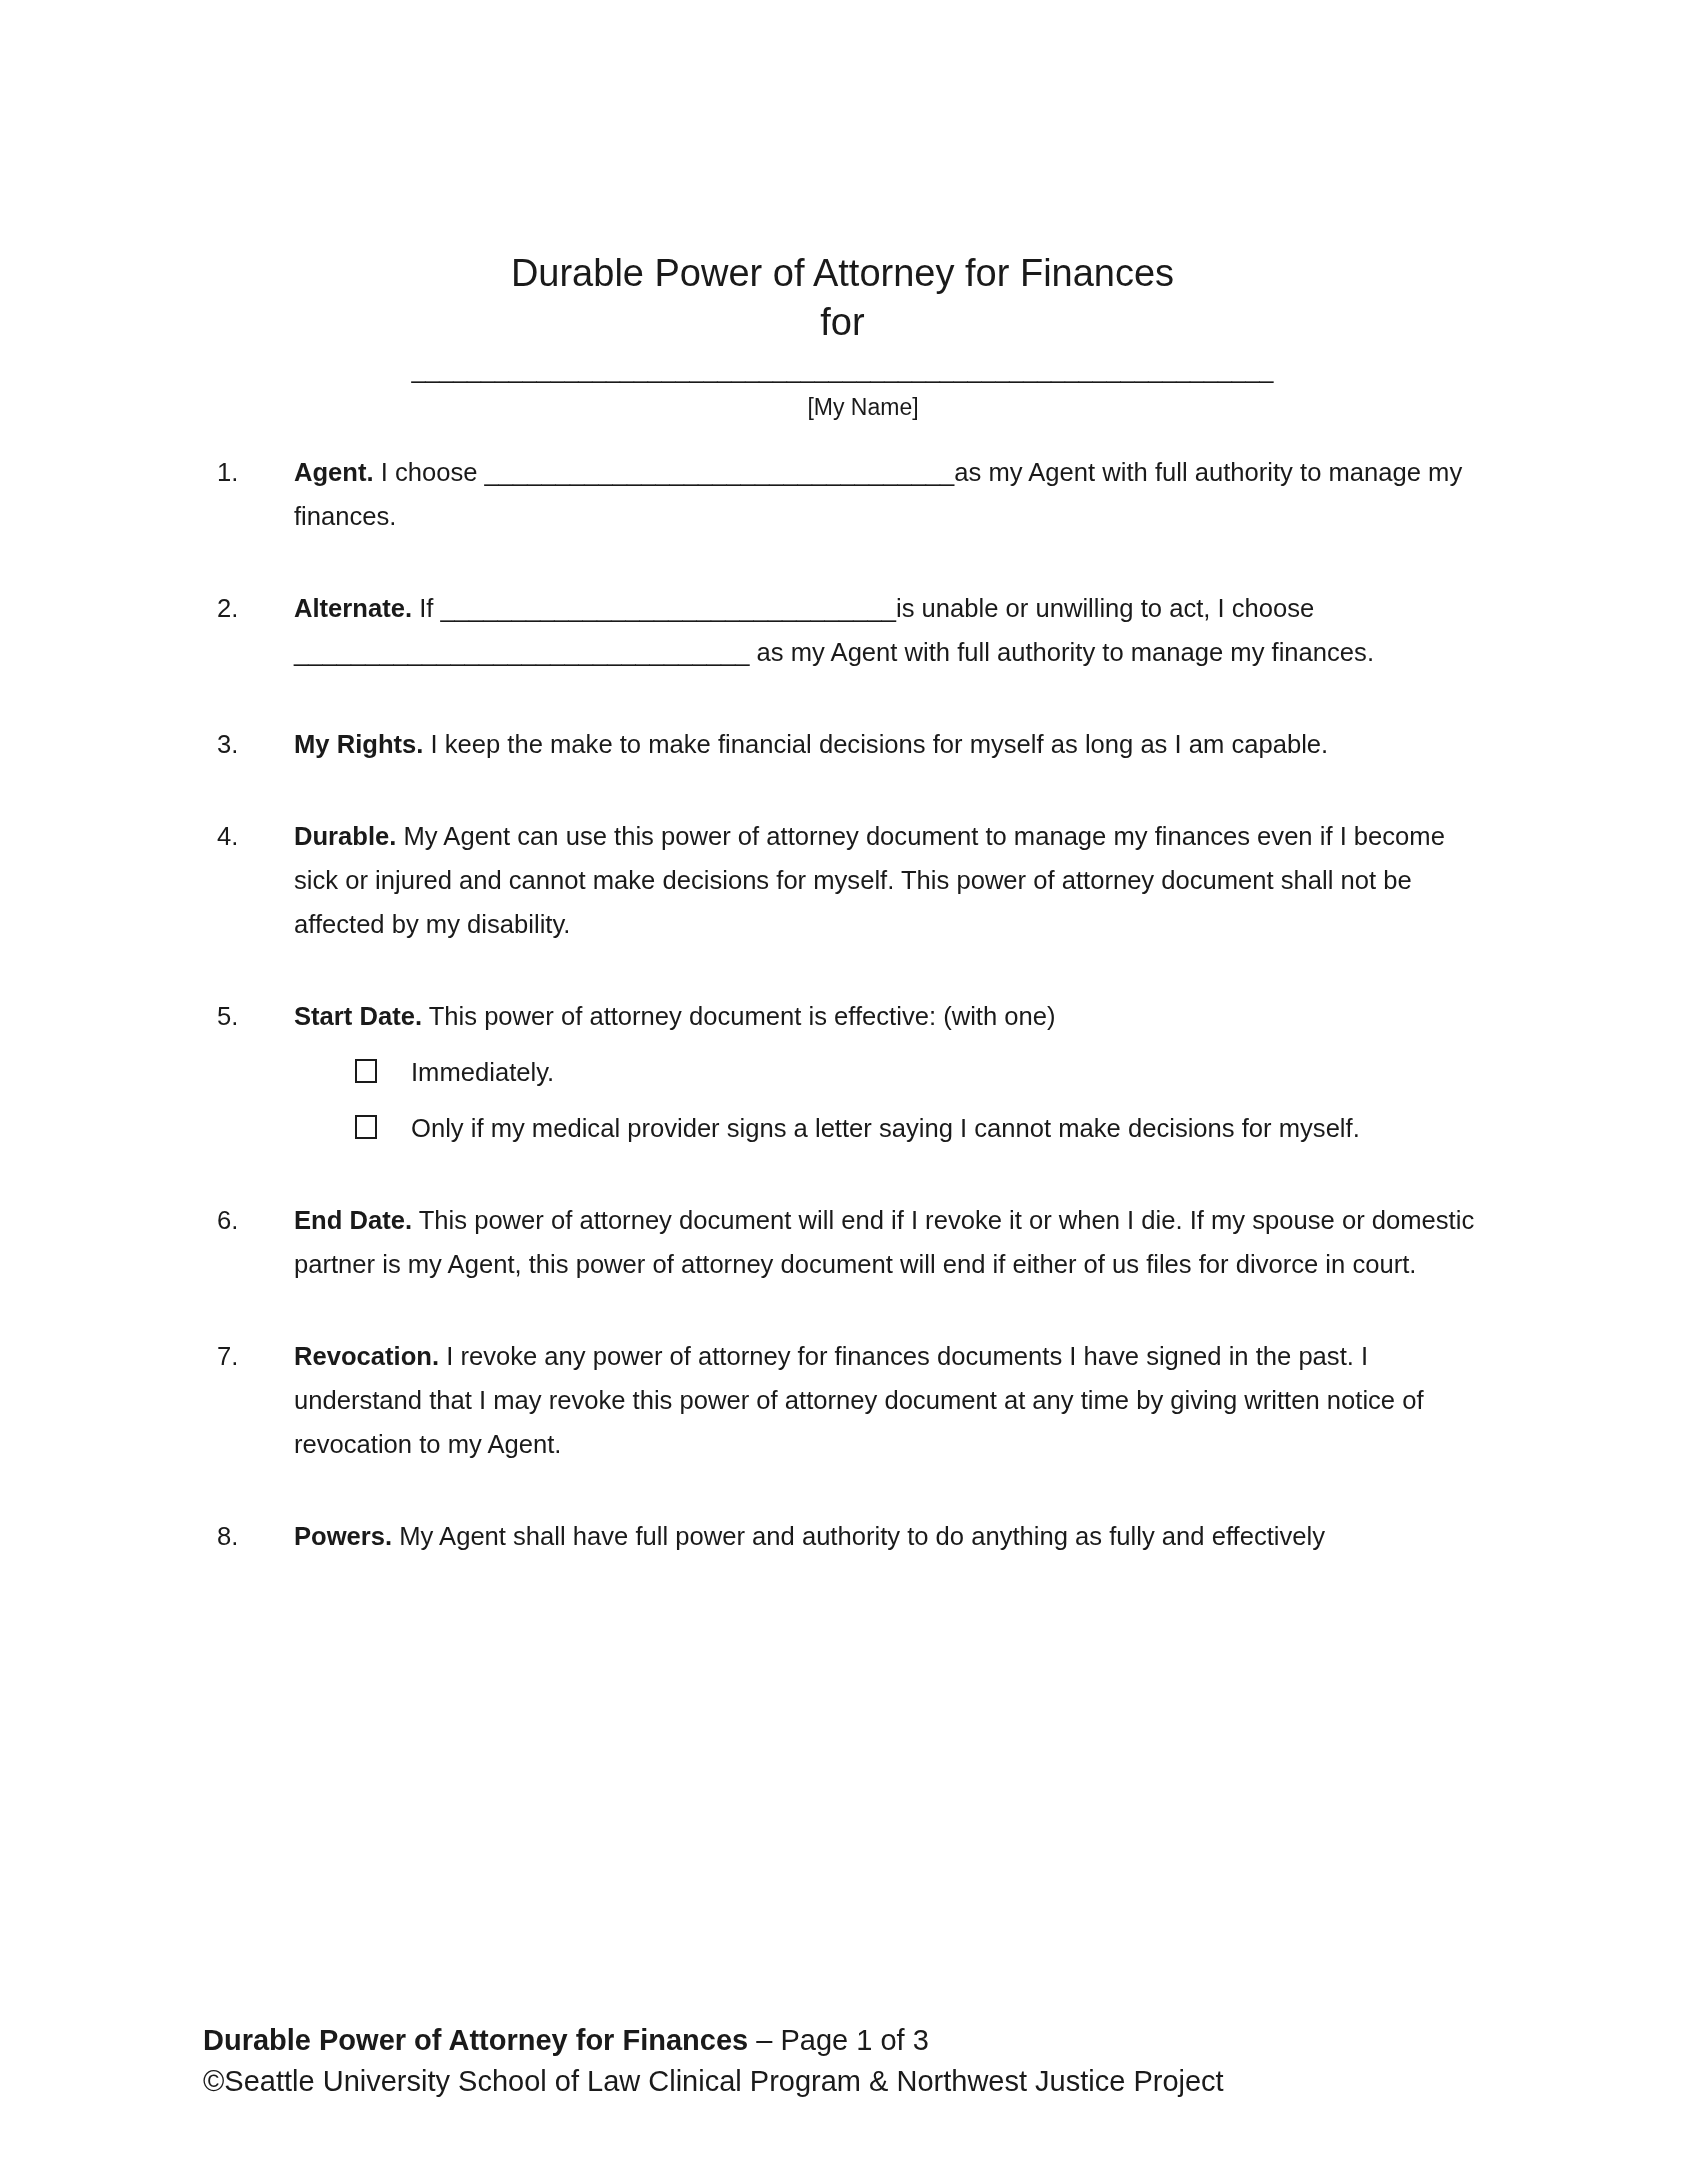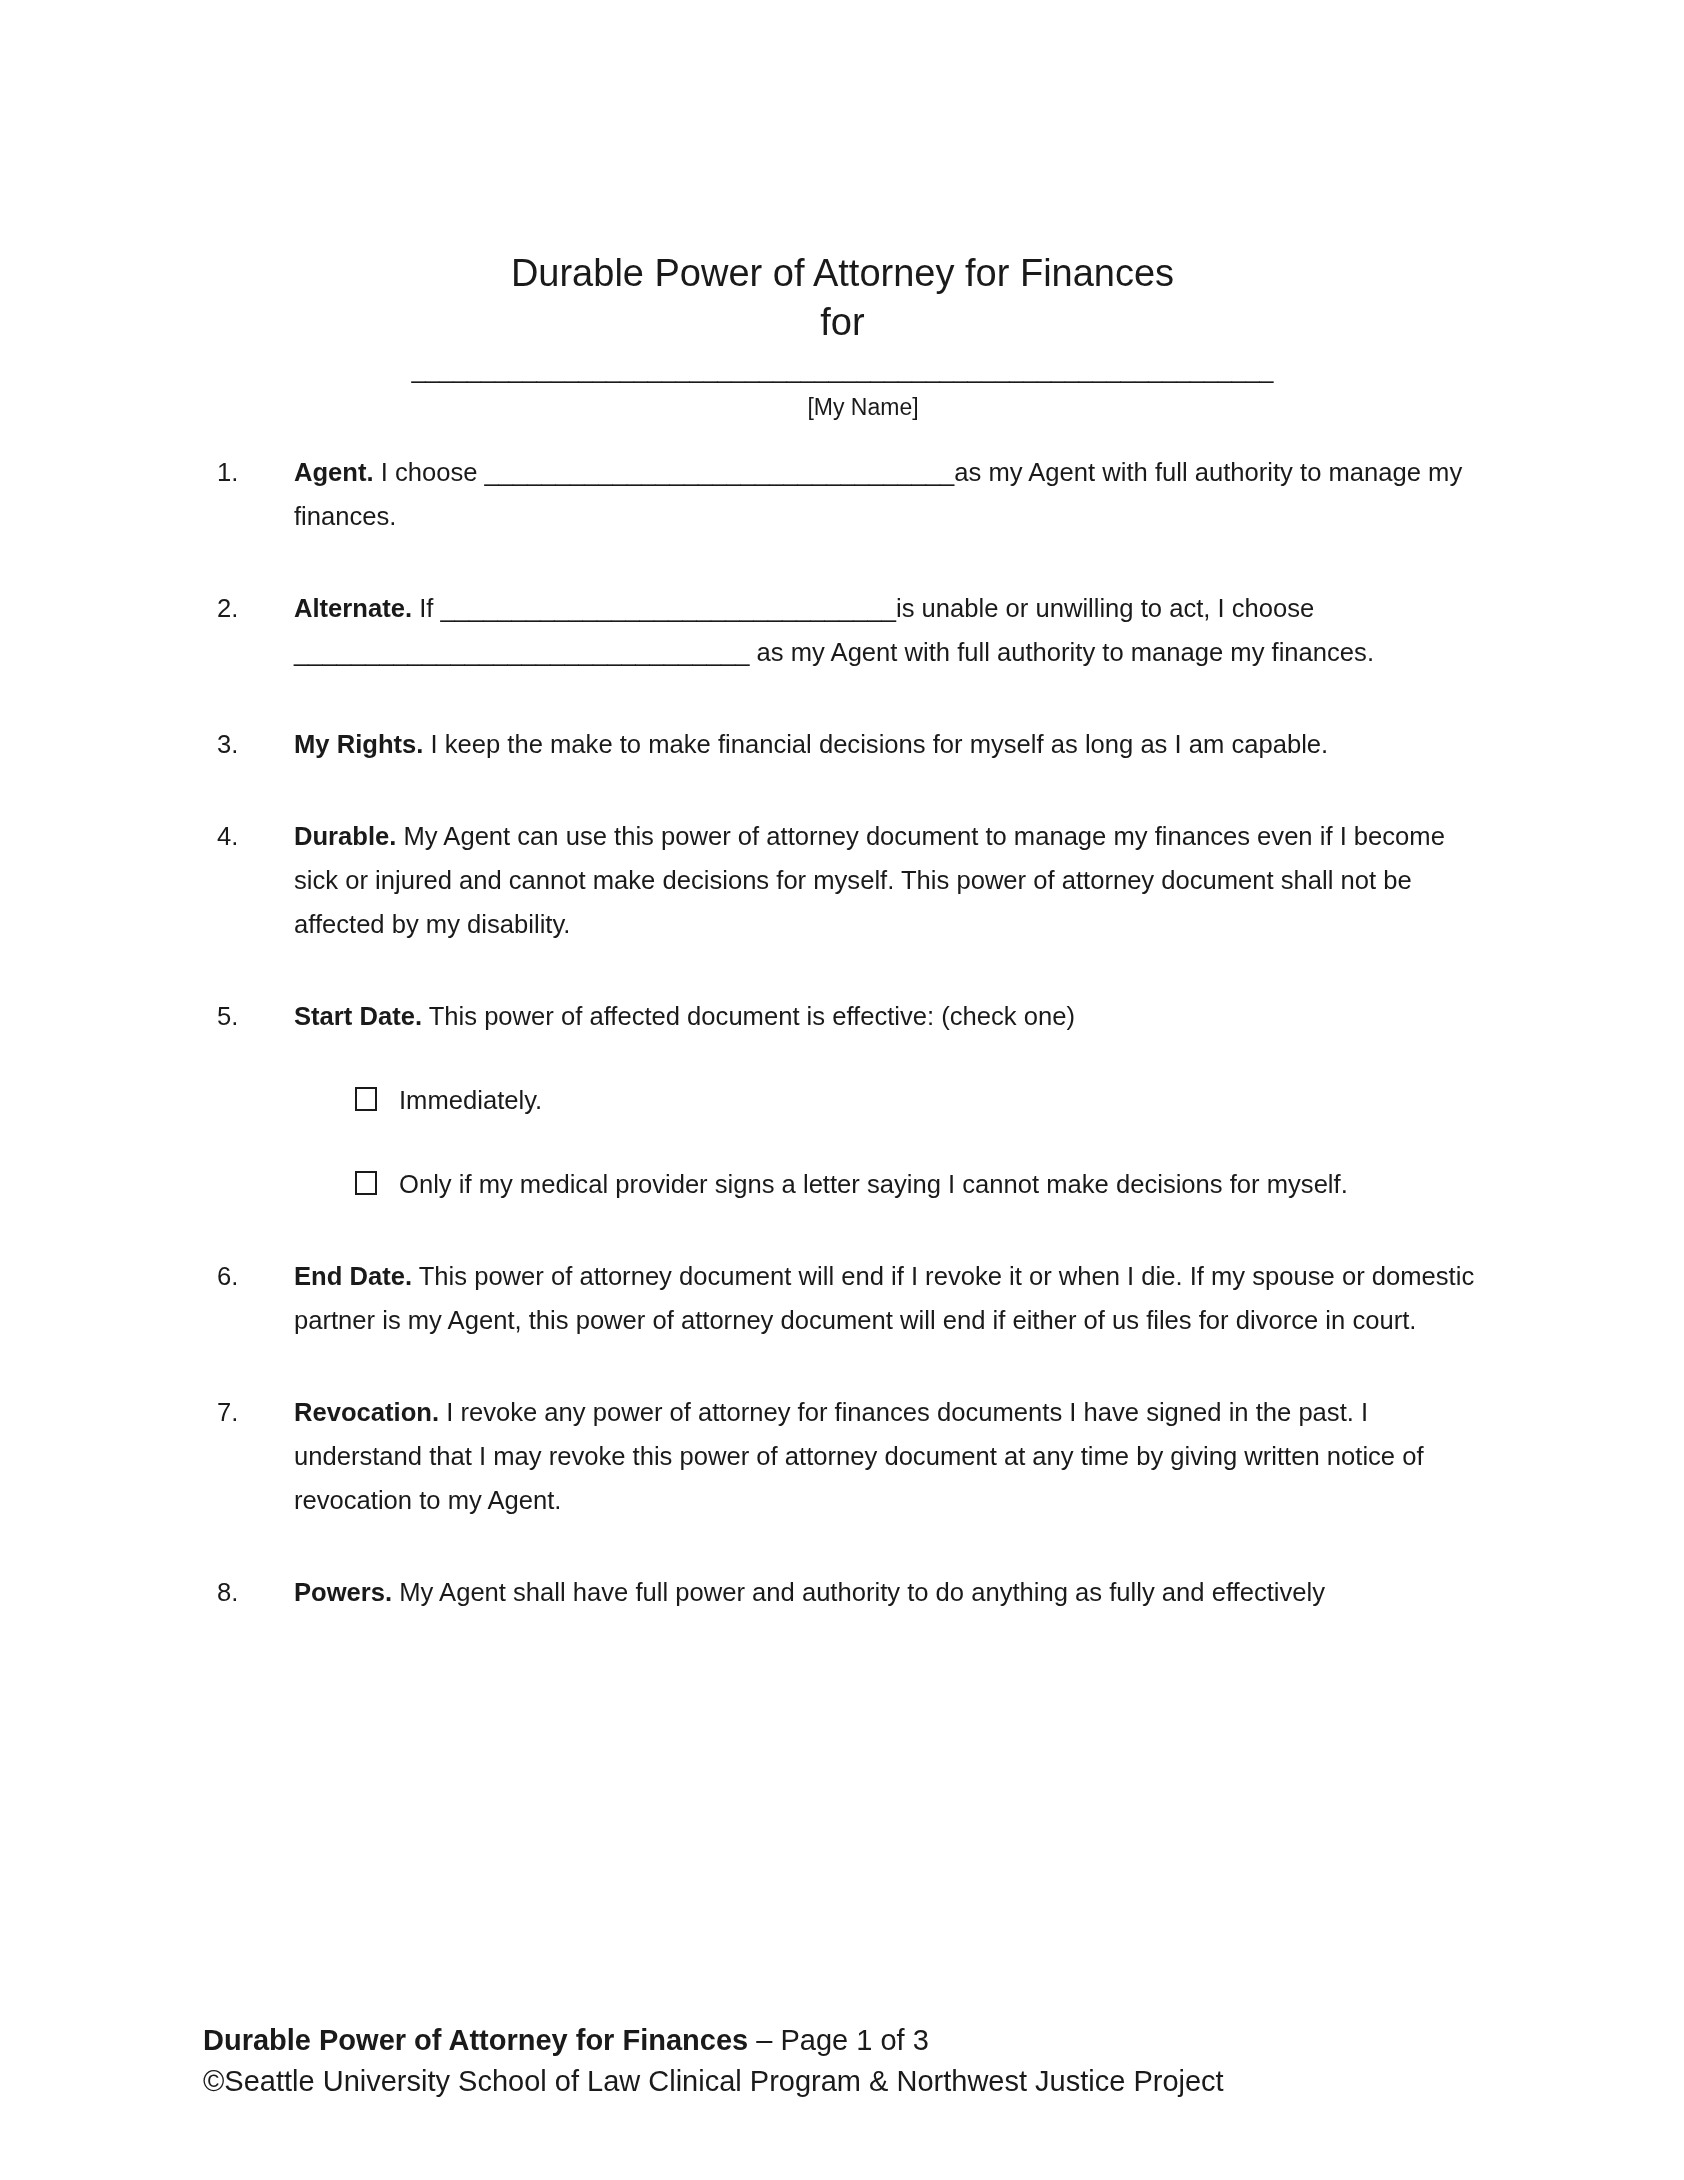--- a/index.html
+++ b/index.html
@@ -44,22 +44,23 @@
     line-height: 44px;
   }
   .num { width: 77px; flex: 0 0 77px; }
   .body { max-width: 1188px; }
   .h { font-weight: 700; }
   .blank { white-space: pre; }
 
   .check-row {
     display: flex;
     align-items: flex-start;
-    margin-top: 40px;
+    margin-top: 12px;
     padding-left: 61px;
+    gap: 12px;
   }
   .checkbox {
     width: 22px;
     height: 24px;
     border: 2.6px solid #1a1a1a;
     flex: 0 0 auto;
     margin-top: 9.4px;
     margin-right: 22px;
     background: #fff;
   }
@@ -102,21 +103,21 @@
     </div>
 
     <div class="item">
       <div class="num">4.</div>
       <div class="body"><span class="h">Durable.</span><span> My Agent can use this power of attorney document to manage my finances even if I become sick or injured and cannot make decisions for myself.  This power of attorney document shall not be affected by my disability.</span></div>
     </div>
 
     <div class="item">
       <div class="num">5.</div>
       <div class="body">
-        <span class="h">Start Date.</span><span> This power of affected document is effective: (check one)</span>
+        <span class="h">Start Date.</span><span> This power of attorney document is effective: (with one)</span>
         <div class="check-row">
           <span class="checkbox"></span>
           <span class="check-label">Immediately.</span>
         </div>
         <div class="check-row">
           <span class="checkbox"></span>
           <span class="check-label">Only if my medical provider signs a letter saying I cannot make decisions for myself.</span>
         </div>
       </div>
     </div>

